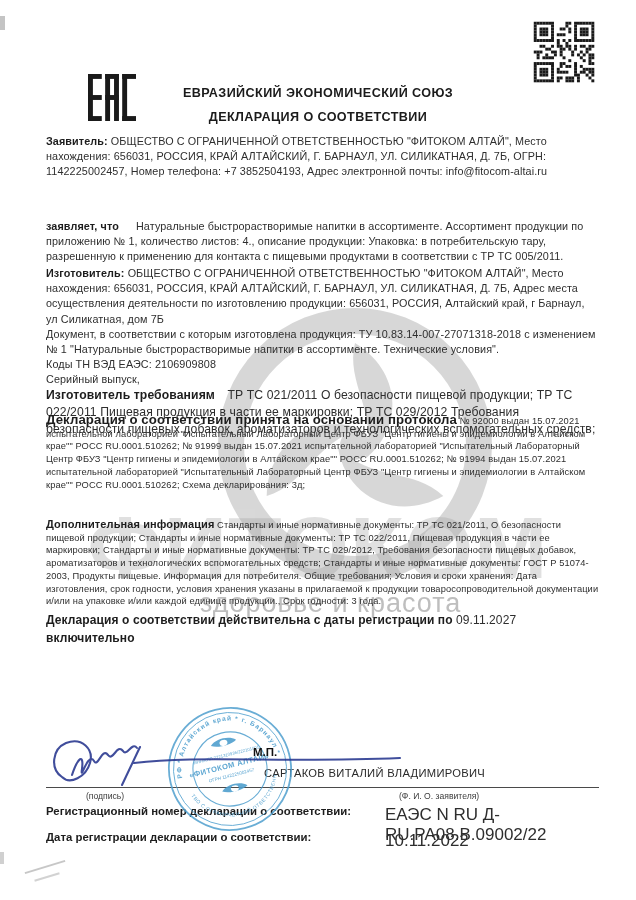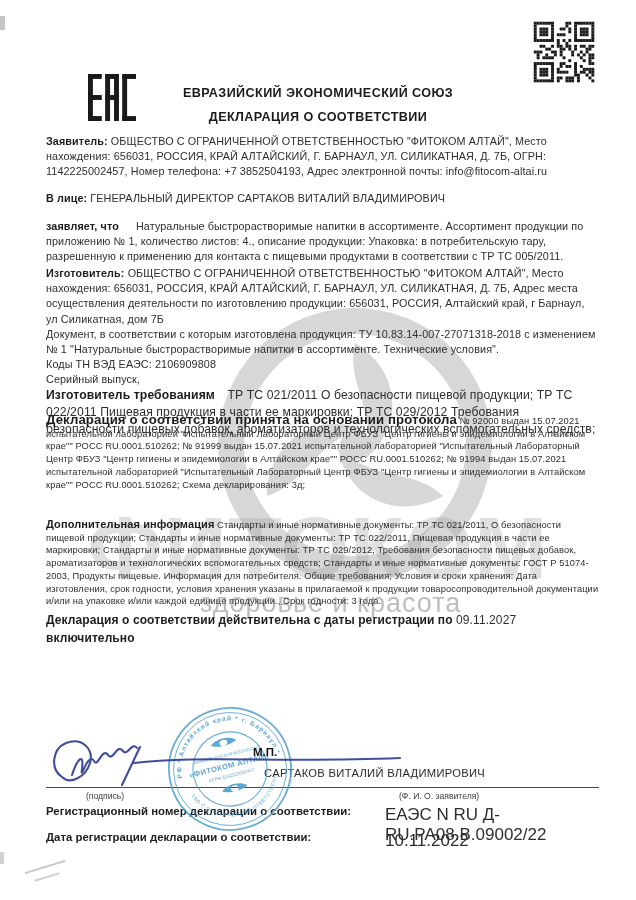--- a/index.html
+++ b/index.html
@@ -286,24 +286,20 @@
     </svg>
 
   <div class="title" style="top:110px;">ДЕКЛАРАЦИЯ О СООТВЕТСТВИИ</div>
   <div class="title" style="top:86px;">ЕВРАЗИЙСКИЙ ЭКОНОМИЧЕСКИЙ СОЮЗ</div>
 
   <div class="sec" style="top:134px;">
     <b>Заявитель:</b>
     <span>ОБЩЕСТВО С ОГРАНИЧЕННОЙ ОТВЕТСТВЕННОСТЬЮ "ФИТОКОМ АЛТАЙ", Место нахождения: 656031, РОССИЯ, КРАЙ АЛТАЙСКИЙ, Г. БАРНАУЛ, УЛ. СИЛИКАТНАЯ, Д. 7Б, ОГРН: 1142225002457, Номер телефона: +7 3852504193, Адрес электронной почты: info@fitocom-altai.ru</span>
   </div>
 
-  <div class="sec" style="top:191px;">
-    <b>В лице:</b>
-    <span>ГЕНЕРАЛЬНЫЙ ДИРЕКТОР САРТАКОВ ВИТАЛИЙ ВЛАДИМИРОВИЧ</span>
-  </div>
 
   <div class="sec" style="top:219px;">
     <b>заявляет, что</b>
     <span class="indent1">Натуральные быстрорастворимые напитки в ассортименте. Ассортимент продукции по приложению № 1, количество листов: 4., описание продукции: Упаковка: в потребительскую тару, разрешенную к применению для контакта с пищевыми продуктами в соответствии с ТР ТС 005/2011.</span>
   </div>
 
   <div class="sec" style="top:266px;">
     <div>
       <b>Изготовитель:</b>
       <span>ОБЩЕСТВО С ОГРАНИЧЕННОЙ ОТВЕТСТВЕННОСТЬЮ "ФИТОКОМ АЛТАЙ", Место нахождения: 656031, РОССИЯ, КРАЙ АЛТАЙСКИЙ, Г. БАРНАУЛ, УЛ. СИЛИКАТНАЯ, Д. 7Б, Адрес места осуществления деятельности по изготовлению продукции: 656031, РОССИЯ, Алтайский край, г Барнаул, ул Силикатная, дом 7Б</span>

